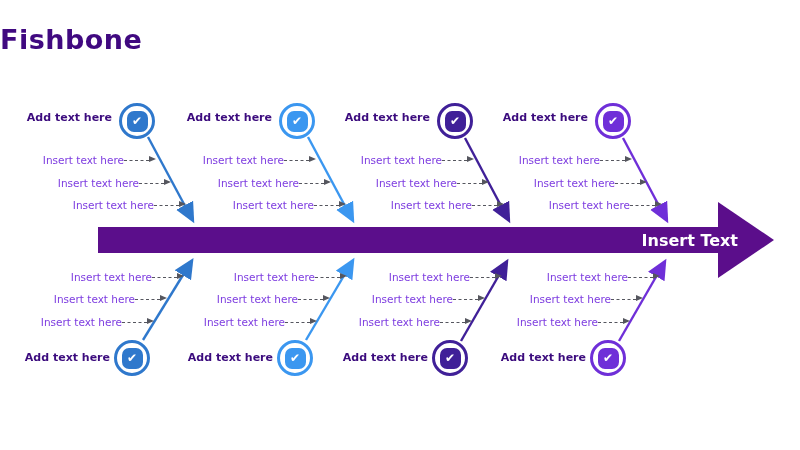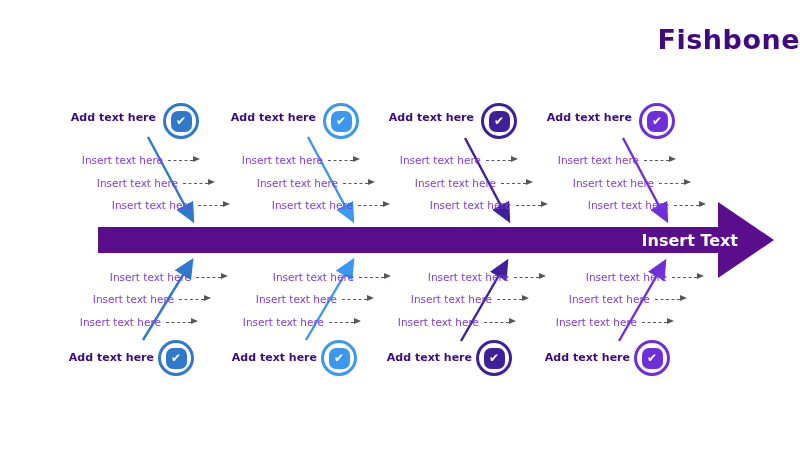--- a/index.html
+++ b/index.html
@@ -1,48 +1,48 @@
 <!DOCTYPE html>
 <html><head>
 <meta charset="utf-8">
 <style>
   html,body{margin:0;padding:0;background:#fff;}
   #stage{
     position:relative;width:800px;height:450px;background:#fff;overflow:hidden;
     font-family:"DejaVu Sans","Liberation Sans",sans-serif;
   }
   .title{
-    position:absolute;top:24px;left:0;width:100%;text-align:right;
+    position:absolute;top:24px;left:0;width:100%;text-align:left;
     font-size:27px;font-weight:bold;color:#400980;letter-spacing:0.5px;
   }
   svg.layer{position:absolute;left:0;top:0;z-index:1;}
   .spine-label{
     position:absolute;top:231px;right:62px;z-index:2;
     color:#ffffff;font-size:16px;font-weight:bold;white-space:nowrap;
   }
-  .branch{position:absolute;width:170px;height:122px;z-index:2;margin-left:44px;}
+  .branch{position:absolute;width:170px;height:122px;z-index:2;}
   .branch .add{
     position:absolute;right:88px;font-size:11px;font-weight:bold;
     color:#3c0c7e;white-space:nowrap;
   }
   .branch.top .add{top:11px;}
   .branch.bottom .add{top:83px;}
   .circle{
     position:absolute;width:30px;height:30px;border:3px solid;border-radius:50%;
     background:#fff;display:flex;align-items:center;justify-content:center;box-sizing:content-box;
   }
   .branch.top .circle{left:89px;top:3px;}
   .branch.bottom .circle{left:86px;top:72px;}
   .disc{width:21px;height:21px;border-radius:7px;display:flex;align-items:center;justify-content:center;}
   .chk{color:#fff;font-size:12px;font-weight:bold;line-height:1;transform:translateY(-0.5px);}
   .c1{border-color:#2f78cc;} .c1 .disc{background:#2f78cc;}
   .c2{border-color:#3b97f0;} .c2 .disc{background:#3b97f0;}
   .c3{border-color:#402098;} .c3 .disc{background:#402098;}
   .c4{border-color:#6f2fd8;} .c4 .disc{background:#6f2fd8;}
-  .row{position:absolute;display:flex;align-items:center;gap:5px;height:14px;}
+  .row{position:absolute;display:flex;align-items:center;height:14px;}
   .ins{font-size:10.5px;color:#7d3ce0;white-space:nowrap;}
   .dash{width:25px;height:0;border-top:1.5px dashed #55565e;position:relative;}
   .dash::after{
     content:"";position:absolute;right:-7px;top:-4.5px;width:0;height:0;
     border-left:7px solid #55565e;border-top:3.5px solid transparent;border-bottom:3.5px solid transparent;
   }
   .top .r1{top:53px;right:51px;} .top .r2{top:76px;right:36px;} .top .r3{top:98px;right:21px;}
   .bottom .r1{top:2px;right:21px;} .bottom .r2{top:24px;right:38px;} .bottom .r3{top:47px;right:51px;}
 </style>
 </head>

